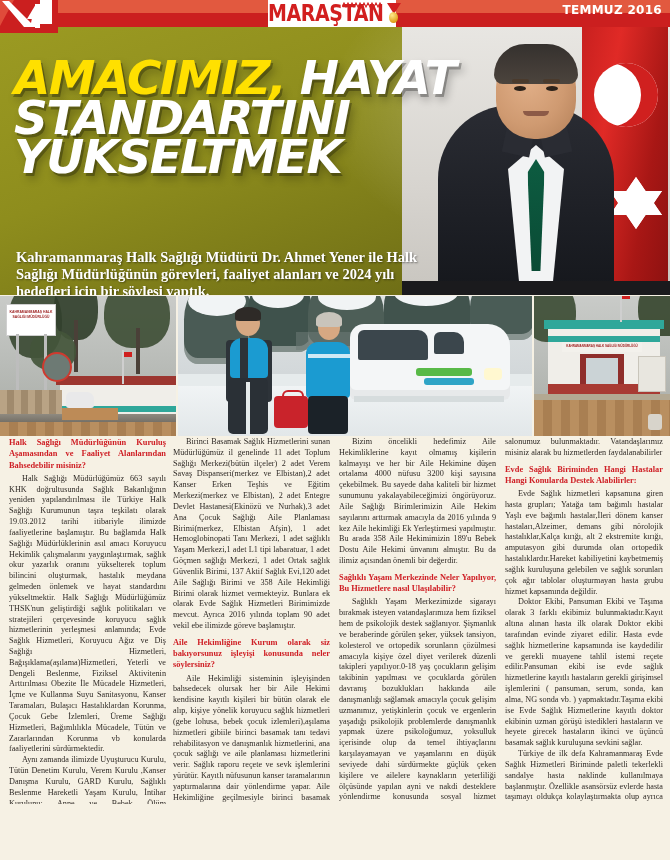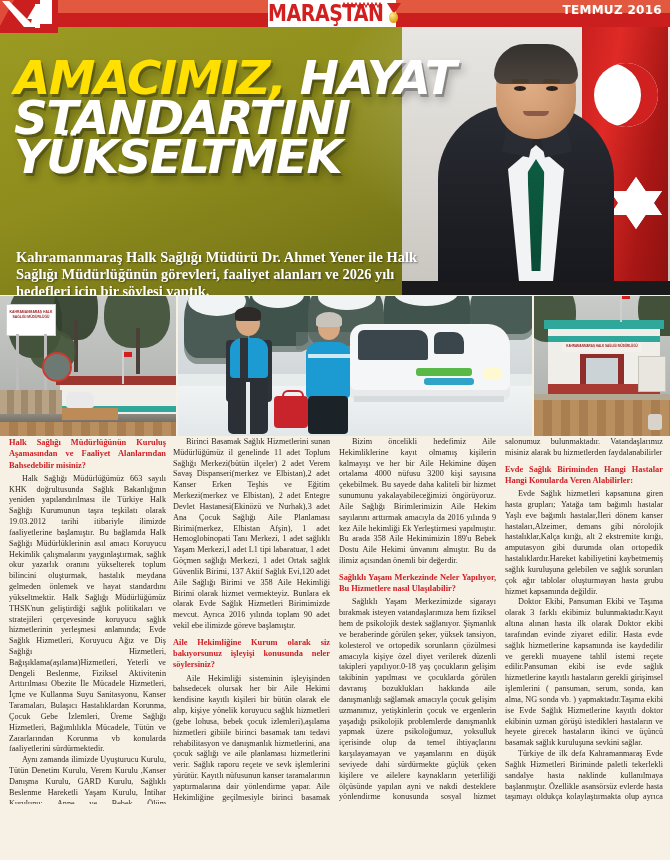--- a/index.html
+++ b/index.html
@@ -218,21 +218,21 @@
     <div class="pp-mouth"></div>
     <div class="pp-desk"></div>
   </div>
 
   <div class="hero-title">
     <div class="ht-line"><span class="ht-yellow">AMACIMIZ,</span><span> HAYAT</span></div>
     <div class="ht-line">STANDARTINI</div>
     <div class="ht-line">YÜKSELTMEK</div>
   </div>
 
-  <div class="hero-lead">Kahramanmaraş Halk Sağlığı Müdürü Dr. Ahmet Yener ile Halk Sağlığı Müdürlüğünün görevleri, faaliyet alanları ve 2026 yılı  hedefleri  için bir söyleşi yaptık.</div>
+  <div class="hero-lead">Kahramanmaraş Halk Sağlığı Müdürü Dr. Ahmet Yener ile Halk Sağlığı Müdürlüğünün görevleri, faaliyet alanları ve 2024 yılı  hedefleri  için bir söyleşi yaptık.</div>
 </div>
 
 <div class="strip">
 
   <div class="strip-photo sp1">
     <div class="bp-sky"></div>
     <div class="bp-tree" style="left:8px;top:-14px;width:54px;height:76px;"></div>
     <div class="bp-tree" style="left:54px;top:-22px;width:44px;height:66px;background:#32402c;"></div>
     <div class="bp-trunk" style="left:74px;top:24px;width:4px;height:52px;"></div>
     <div class="bp-tree" style="left:104px;top:-18px;width:66px;height:70px;background:#3f4f36;"></div>
@@ -336,18 +336,18 @@
   </div>
 
   <div class="col c3">
     <p class="p">Bizim öncelikli hedefimiz Aile Hekimliklerine kayıt olmamış kişilerin kalmayışı ve her bir Aile Hekimine düşen ortalama 4000 nüfusu 3200 kişi sayısına çekebilmek. Bu sayede daha kaliteli bir hizmet sunumunu yakalayabileceğimizi öngörüyoruz. Aile Sağlığı Birimlerimizin Aile Hekim sayılarını arttırmak amacıyla da 2016 yılında 9 kez Aile hekimliği Ek Yerleştirmesi yapılmıştır. Bu arada 358 Aile Hekimimizin 189'u Bebek Dostu Aile Hekimi ünvanını almıştır. Bu da ilimiz açısından önemli bir değerdir.</p>
     <p class="q tight">Sağlıklı Yaşam Merkezinde Neler Yapılıyor, Bu Hizmetlere nasıl Ulaşılabilir?</p>
     <p class="p">Sağlıklı Yaşam Merkezimizde sigarayı bırakmak isteyen vatandaşlarımıza hem fiziksel hem de psikolojik destek sağlanıyor. Şişmanlık ve beraberinde görülen şeker, yüksek tansiyon, kolesterol ve ortopedik sorunların çözülmesi amacıyla kişiye özel diyet verilerek düzenli takipleri yapılıyor.0-18 yaş çocukların gelişim takibinin yapılması ve çocuklarda görülen davranış bozuklukları hakkında aile danışmanlığı sağlamak amacıyla çocuk gelişim uzmanımız, yetişkinlerin çocuk ve ergenlerin yaşadığı psikolojik problemlerde danışmanlık yapmak üzere psikoloğumuz, yoksulluk içerisinde olup da temel ihtiyaçlarını karşılayamayan ve yaşamlarını en düşük seviyede dahi sürdürmekte güçlük çeken kişilere ve ailelere kaynakların yeterliliği ölçüsünde yapılan ayni ve nakdi desteklere yönlendirme konusunda sosyal hizmet uzmanımız, ayrıca tansiyon sft karbon monoksit ölçümlerini sağlamak üzere hemşirelerimiz ve diyet polikliniğimize danışanlarımıza düzenli spor alışkanlığı kazandırılması amacıyla haftada 5 gün hizmet veren spor</p>
   </div>
 
   <div class="col c4">
     <p class="p" style="text-indent:0">salonumuz bulunmaktadır. Vatandaşlarımız misiniz alarak bu hizmetlerden faydalanabilirler</p>
-    <p class="q tight">Evde Sağlık Biriminden Hangi Hastalar Hangi Konularda Veren Alabilirler:</p>
+    <p class="q tight">Evde Sağlık Biriminden Hangi Hastalar Hangi Konularda Destek Alabilirler:</p>
     <p class="p">Evde Sağlık hizmetleri kapsamına giren hasta grupları; Yatağa tam bağımlı hastalar Yaşlı eve bağımlı hastalar,İleri dönem kanser hastaları,Alzeimer, demans gibi nörolojik hastalıklar,Kalça kırığı, alt 2 ekstremite kırığı, amputasyon gibi durumda olan ortopedik hastalıklardır.Hareket kabiliyetini kaybetmemiş sağlık kuruluşuna gelebilen ve sağlık sorunları çok ağır tablolar oluşturmayan hasta grubu hizmet kapsamında değildir.</p>
     <p class="p">Doktor Ekibi, Pansuman Ekibi ve Taşıma olarak 3 farklı ekibimiz bulunmaktadır.Kayıt altına alınan hasta ilk olarak Doktor ekibi tarafından evinde ziyaret edilir. Hasta evde sağlık hizmetlerine kapsamında ise kaydedilir ve gerekli muayene tahlil istemi reçete edilir.Pansuman ekibi ise evde sağlık hizmetlerine kayıtlı hastaların gerekli girişimsel işlemlerini ( pansuman, serum, sonda, kan  alma, NG sonda vb. ) yapmaktadır.Taşıma ekibi ise Evde Sağlık Hizmetlerine kayıtlı  doktor ekibinin uzman görüşü istedikleri hastaların ve heyete girecek hastaların ikinci ve üçüncü basamak sağlık kuruluşuna sevkini sağlar.</p>
     <p class="p">Türkiye de ilk defa Kahramanmaraş Evde Sağlık Hizmetleri Biriminde paletli tekerlekli sandalye hasta naklinde kullanılmaya başlanmıştır. Özellikle asansörsüz evlerde hasta taşımayı oldukça kolaylaştırmakta olup ayrıca hastaları evlerinden daha güvenli bir ortamla taşınmasını sağlamaktadır.</p>
   </div>
 </div>
 
 </body></html>

